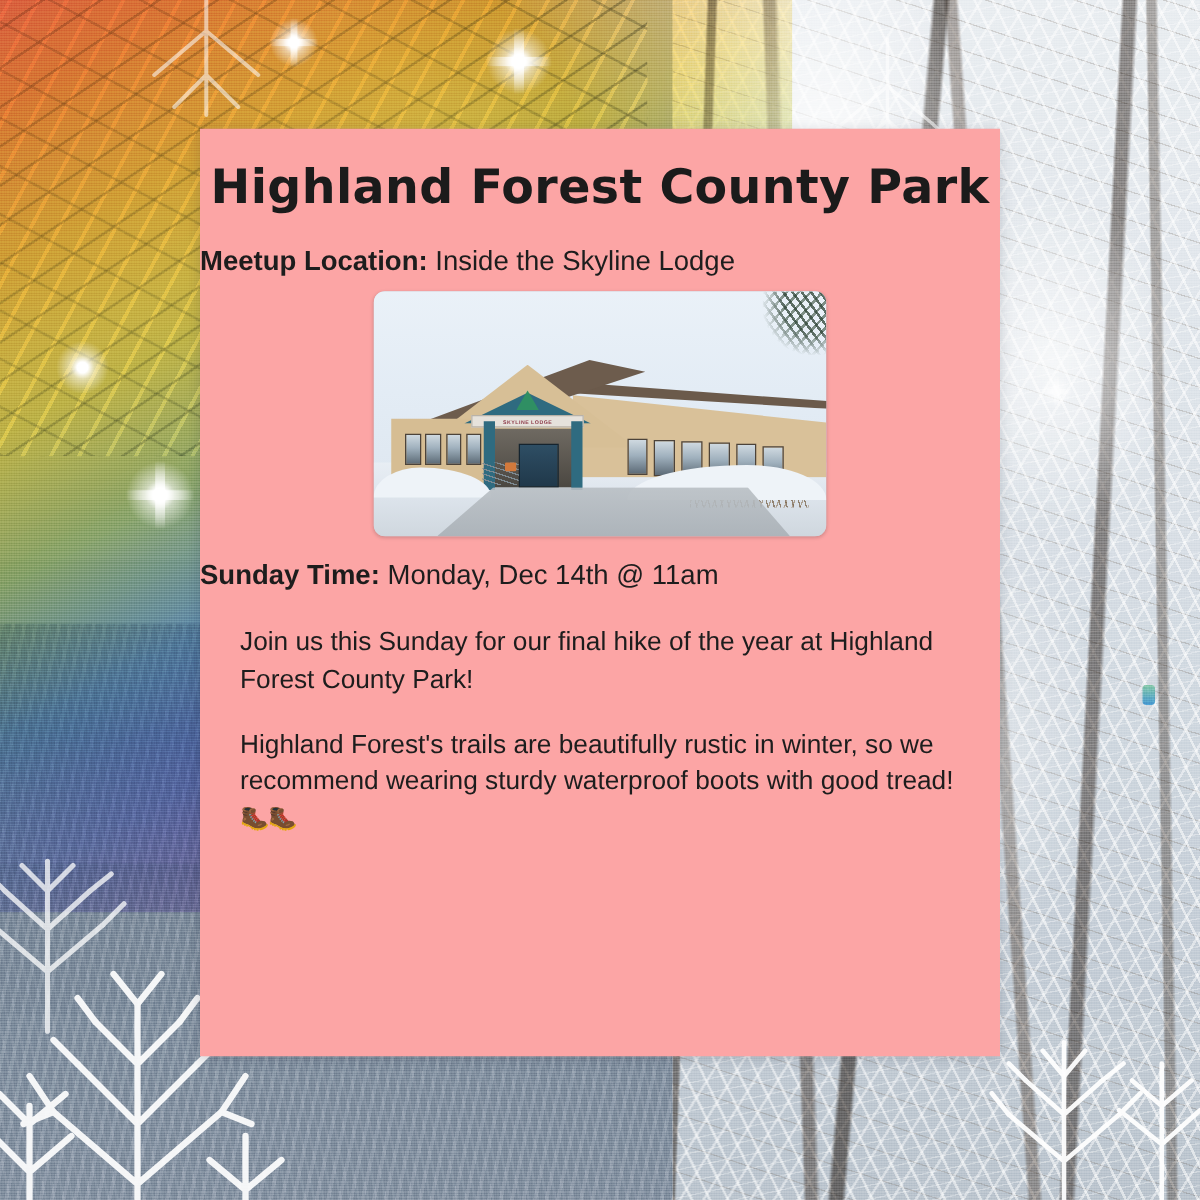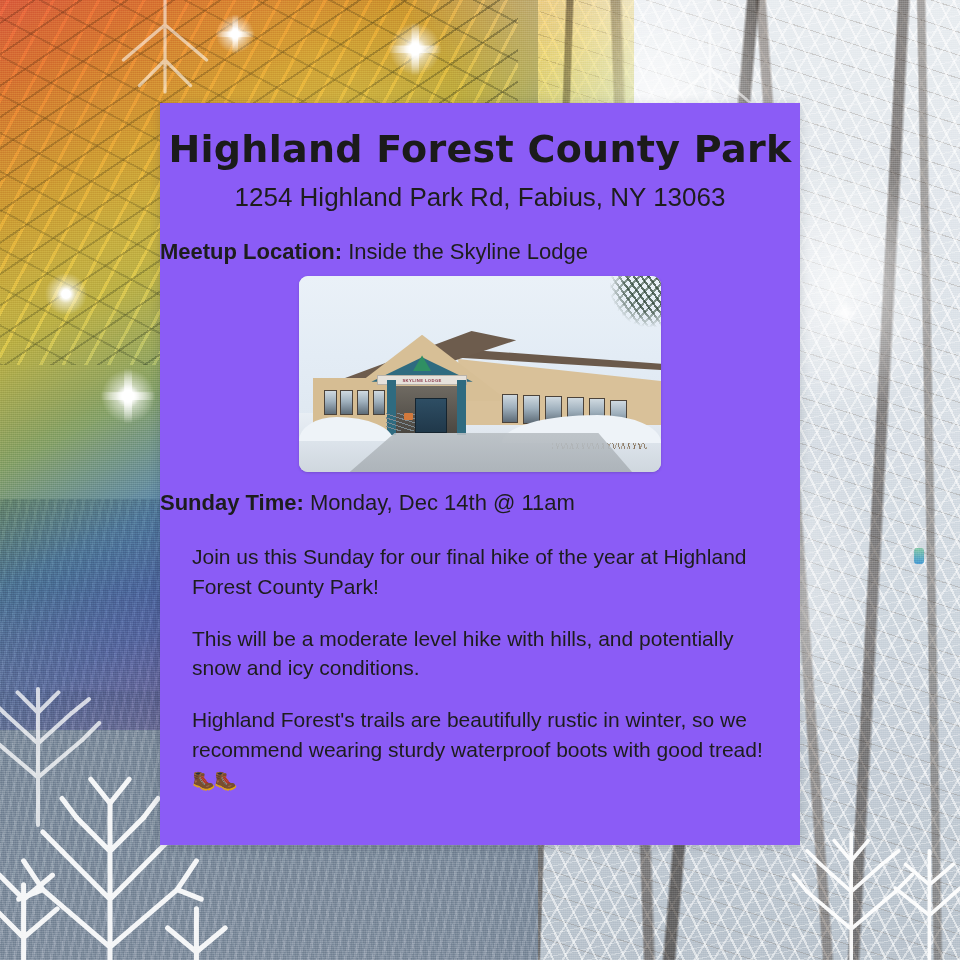--- a/index.html
+++ b/index.html
@@ -129,21 +129,21 @@
     -webkit-mask-image:linear-gradient(180deg,transparent,#000 50%,transparent);
             mask-image:linear-gradient(180deg,transparent,#000 50%,transparent); }
 
   
   .frost { position:absolute; pointer-events:none; }
   .frost svg { display:block; }
 
   
   #card {
     position:absolute; left:160px; top:103px; width:640px; height:742px;
-    background:#8b5cf6;
+    background:#fca5a5;
     box-shadow:0 2px 10px rgba(30,40,55,.18);
     padding:0 0 0 0;
   }
 
   .title {
     text-align:center;
     font-family:"DejaVu Sans", sans-serif;
     font-weight:700;
     font-size:38px;
     letter-spacing:.3px;
@@ -314,21 +314,20 @@
         <path d="M50 0 L50 70 M50 28 L24 50 M50 28 L76 50 M50 50 L34 66 M50 50 L66 66"></path>
       </g>
     </svg>
   </div>
 </div>
 
 <div id="card">
 
   <h1 class="title">Highland Forest County Park</h1>
 
-  <div class="subtitle">1254 Highland Park Rd, Fabius, NY 13063</div>
 
   <div class="meet-line">
     <span class="lbl">Meetup Location:</span>
     <span>Inside the Skyline Lodge</span>
   </div>
 
   <div class="photo-wrap">
     <div class="photo">
       <div class="ph-sky"></div>
       <div class="ph-ground"></div>
@@ -366,18 +365,17 @@
     </div>
   </div>
 
   <div class="meet-line" style="margin-top:18px;">
     <span class="lbl">Sunday Time:</span>
     <span>Monday, Dec 14th @ 11am</span>
   </div>
 
   <div class="body-text">
     <p>Join us this Sunday for our final hike of the year at Highland Forest County Park!</p>
-    <p>This will be a moderate level hike with hills, and potentially snow and icy conditions.</p>
     <p>
       <span>Highland Forest's trails are beautifully rustic in winter, so we recommend wearing sturdy waterproof boots with good tread!</span><span class="boot">🥾🥾</span>
     </p>
   </div>
 </div>
 
 </body></html>

